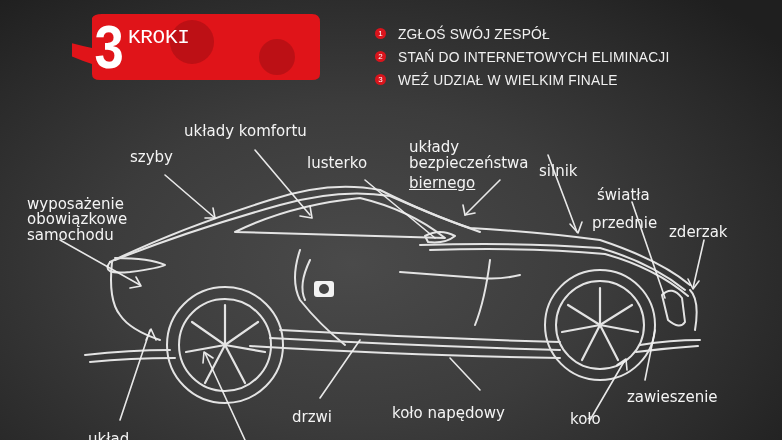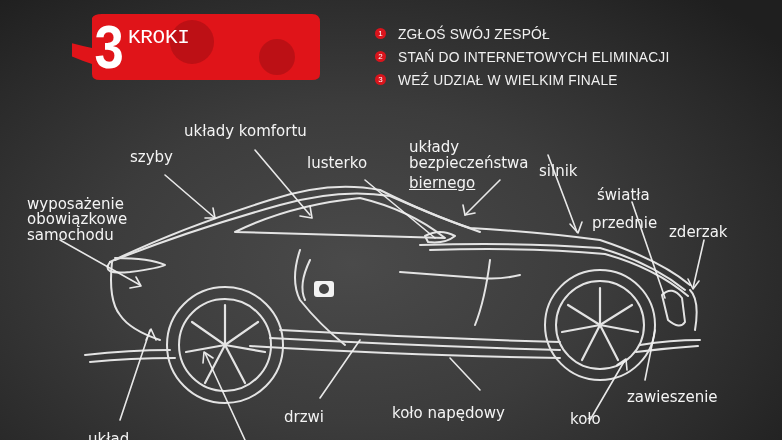--- a/index.html
+++ b/index.html
@@ -171,17 +171,17 @@
 <div class="lbl" style="left:409px; top:140px;">układy</div>
 <div class="lbl" style="left:409px; top:156px;">bezpieczeństwa</div>
 <div class="lbl" style="left:409px; top:176px;text-decoration:underline;">biernego</div>
 <div class="lbl" style="left:539px; top:131px;margin-top:33px;">silnik</div>
 <div class="lbl" style="left:592px; top:172px;margin-top:44px;">przednie</div>
 <div class="lbl" style="left:597px; top:188px;">światła</div>
 <div class="lbl" style="left:669px; top:225px;">zderzak</div>
 <div class="lbl" style="left:27px; top:197px;">wyposażenie</div>
 <div class="lbl" style="left:27px; top:212px;">obowiązkowe</div>
 <div class="lbl" style="left:27px; top:228px;text-align:right;">samochodu</div>
-<div class="lbl" style="left:284px; top:410px;">drzwi</div>
+<div class="lbl" style="left:292px; top:410px;">drzwi</div>
 <div class="lbl" style="left:392px; top:406px;">koło napędowy</div>
 <div class="lbl" style="left:570px; top:412px;">koło</div>
 <div class="lbl" style="left:627px; top:390px;">zawieszenie</div>
 <div class="lbl" style="left:88px; top:432px;">układ</div>
 
 </body></html>

